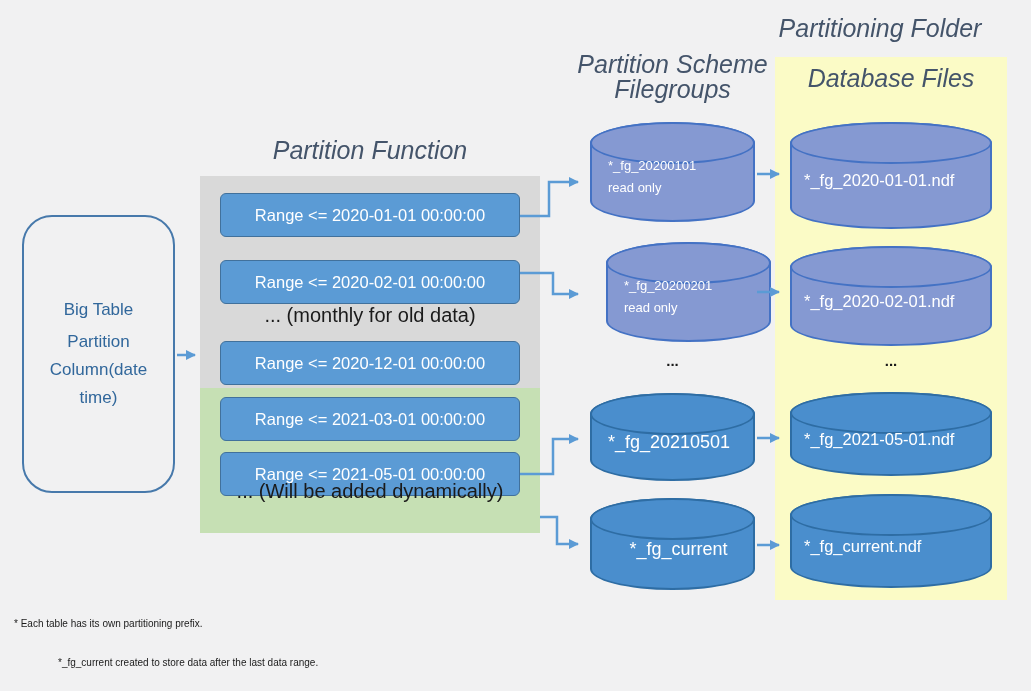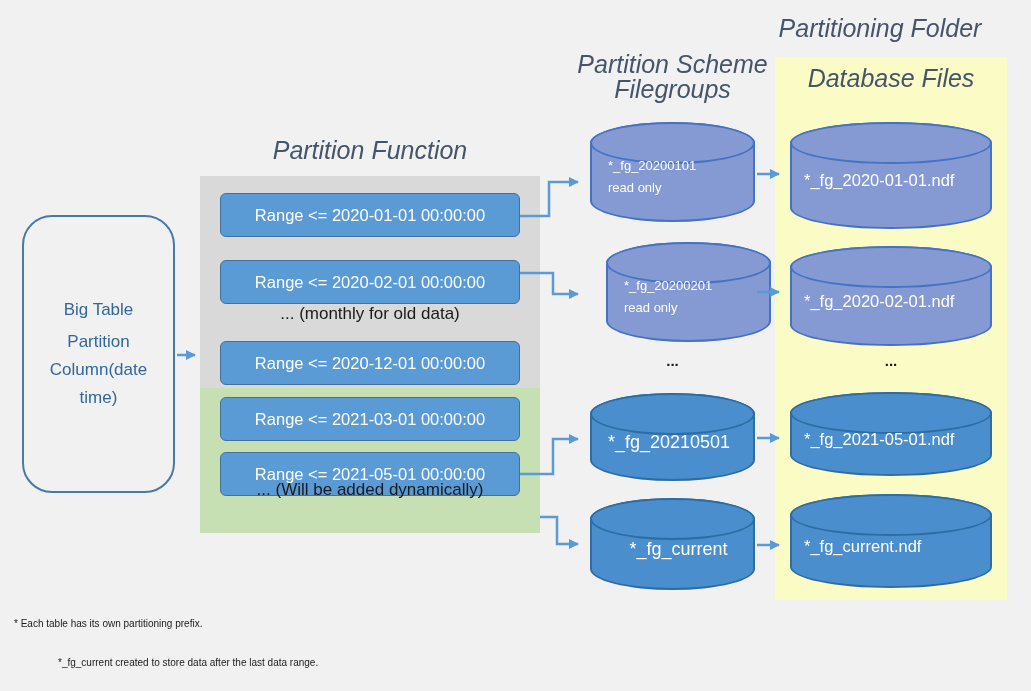--- a/index.html
+++ b/index.html
@@ -35,21 +35,21 @@
   .range-box {
     left: 220px; width: 300px; height: 44px;
     background: var(--accent-blue, #5b9bd5);
     border: 1.5px solid var(--accent-blue-border, #41719c);
     border-radius: 6px;
     display: flex; align-items: center; justify-content: center;
     color: #fff; font-size: 16.5px; white-space: nowrap;
   }
   .section-note {
     left: 200px; width: 340px; text-align: center;
-    color: #1a1a1a; font-size: 17px; font-weight: 500;
+    color: #1a1a1a; font-size: 20px; font-weight: 500;
   }
 
   
   .cyl { position: absolute; box-sizing: border-box;
     display: flex; flex-direction: column; justify-content: center;
     padding: 14px 6px 4px 18px; }
   .cyl::before { content: ""; position: absolute; inset: 0;
     border-radius: 50% / 21px;
     background: var(--f); border: 2px solid var(--l); box-sizing: border-box; }
   .cyl::after { content: ""; position: absolute; left: 0; right: 0; top: 0; height: 42px;

